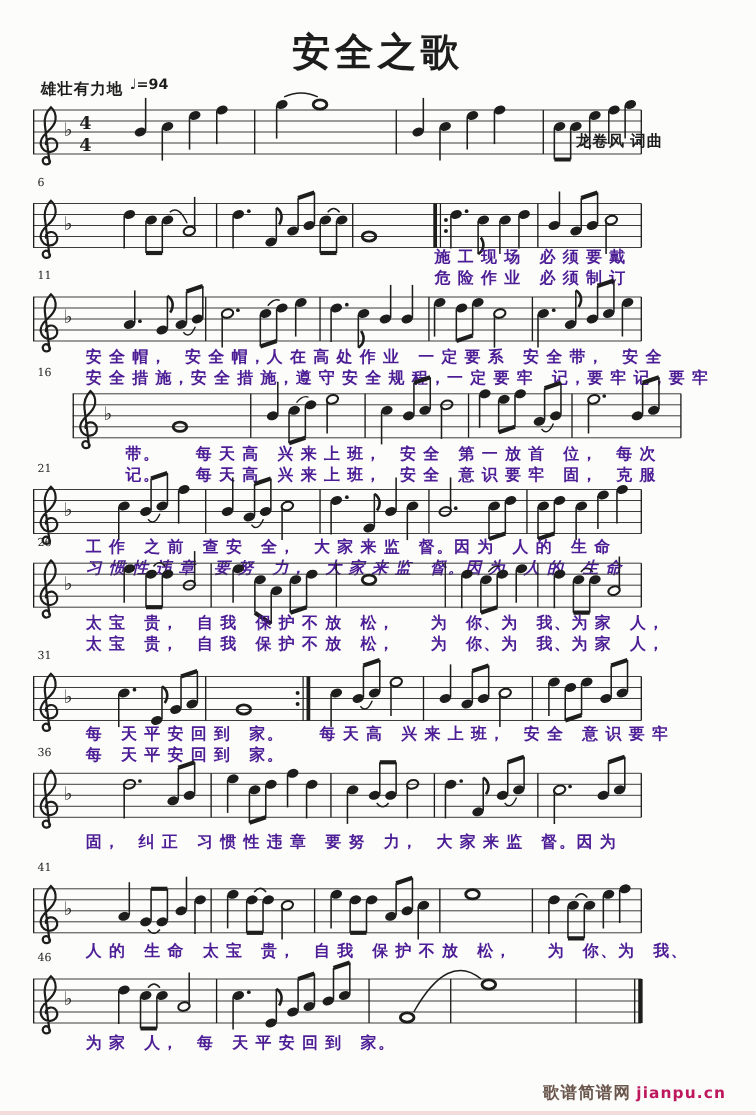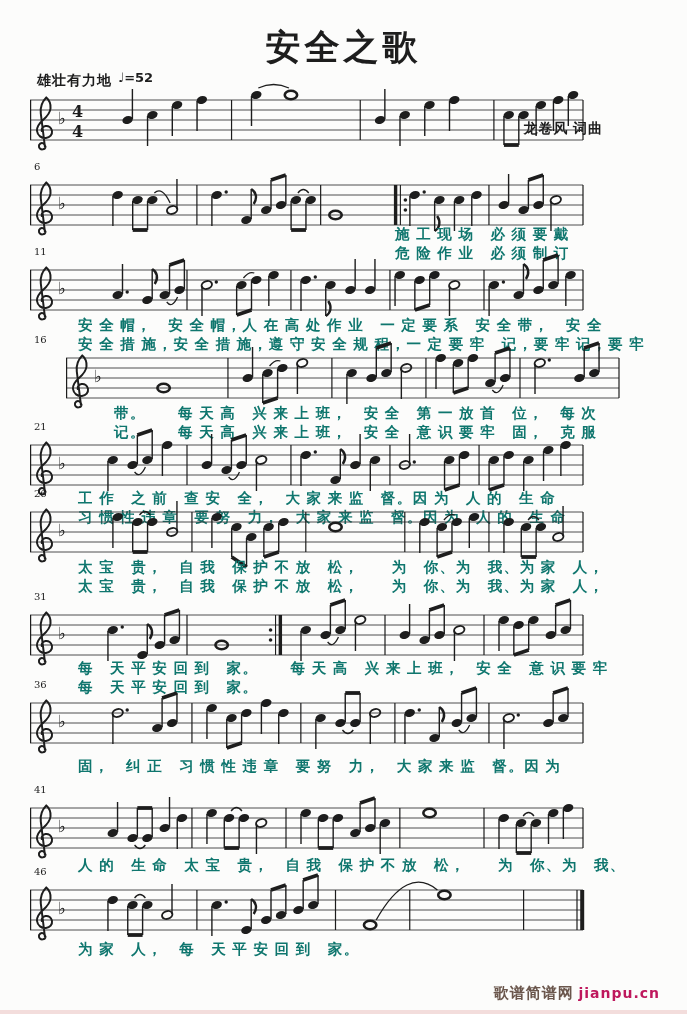--- a/index.html
+++ b/index.html
@@ -20,37 +20,37 @@
   }
   .credit{position:absolute;right:84px;top:2px;letter-spacing:1px;font-weight:bold;margin-top:48px;}
   .system{position:absolute;left:0;width:687px;}
   .measure-number{
     position:absolute;left:34px;top:-4px;
     font-size:10px;font-family:"DejaVu Serif",serif;
   }
   svg.staff{display:block;margin:8px 0 0 30px;overflow:visible;}
   .lyric{
     margin-left:78px;font-size:14.5px;line-height:19px;
-    letter-spacing:1.5px;white-space:pre;color:#0f766e;font-weight:bold;
+    letter-spacing:1.5px;white-space:pre;color:#4c1d95;font-weight:bold;
   }
   .footer{
     position:absolute;right:27px;top:984px;font-size:15px;letter-spacing:1px;
   }
   .footer .site-name{color:#6a564c;font-weight:bold;}
   .footer .site-url{color:#be185d;font-weight:bold;font-family:"DejaVu Sans",sans-serif;font-size:14px;}
   .scan-strip{position:absolute;left:0;right:0;bottom:0;height:4px;background:#f3dddc;}
 </style>
 </head>
 <body>
 
 <h1 class="title">安全之歌</h1>
 
 <div class="meta-row">
   <span class="tempo">雄壮有力地</span>
-  <span class="metronome">♩=52</span>
+  <span class="metronome">♩=94</span>
   <span class="credit">龙卷风 词曲</span>
 </div>
 
 <div id="score">
     <div class="system" style="top: 80px;">
       <svg class="staff" width="555" height="64" viewBox="0 0 555 64">
         <line x1="0" y1="12" x2="553" y2="12" stroke="#3a3a3a" stroke-width="0.9"></line>
         <line x1="0" y1="22" x2="553" y2="22" stroke="#3a3a3a" stroke-width="0.9"></line>
         <line x1="0" y1="32" x2="553" y2="32" stroke="#3a3a3a" stroke-width="0.9"></line>
         <line x1="0" y1="42" x2="553" y2="42" stroke="#3a3a3a" stroke-width="0.9"></line>
@@ -363,21 +363,21 @@
         <line x1="493.75" y1="28" x2="493.75" y2="58" stroke="#1d1d1d" stroke-width="1.4"></line>
         <ellipse cx="498.55" cy="27" rx="5.3" ry="3.9" fill="#1d1d1d" transform="rotate(-18 498.55 27)"></ellipse>
         <line x1="513.5500000000001" y1="18" x2="513.5500000000001" y2="48" stroke="#1d1d1d" stroke-width="1.4"></line>
         <ellipse cx="518.35" cy="17" rx="5.3" ry="3.9" fill="#1d1d1d" transform="rotate(-18 518.35 17)"></ellipse>
         <line x1="530.875" y1="13" x2="530.875" y2="43" stroke="#1d1d1d" stroke-width="1.4"></line>
         <ellipse cx="535.675" cy="12" rx="5.3" ry="3.9" fill="#1d1d1d" transform="rotate(-18 535.675 12)"></ellipse>
         <path d="M104.55 39 Q 109.975 46 115.4 34" fill="none" stroke="#1d1d1d" stroke-width="1.3"></path>
         <path d="M198.60000000000002 44 Q 204.025 51 209.45 39" fill="none" stroke="#1d1d1d" stroke-width="1.3"></path>
       </svg>
       <div class="lyric" style="margin-left: 78px; margin-top: -8px;">工 作　之 前　查 安　全，　大 家 来 监　督。因 为　人 的　生 命</div>
-      <div class="lyric" style="margin-left: 78px;">习 惯 性 违 章　要 努　力，　大 家 来 监　督。因 为　人 的　生 命</div>
+      <div class="lyric" style="margin-left: 78px; font-style: italic;">习 惯 性 违 章　要 努　力，　大 家 来 监　督。因 为　人 的　生 命</div>
     </div>
     <div class="system" style="top: 492px;">
       <span class="measure-number">26</span>
       <svg class="staff" width="555" height="64" viewBox="0 0 555 64">
         <line x1="0" y1="12" x2="553" y2="12" stroke="#3a3a3a" stroke-width="0.9"></line>
         <line x1="0" y1="22" x2="553" y2="22" stroke="#3a3a3a" stroke-width="0.9"></line>
         <line x1="0" y1="32" x2="553" y2="32" stroke="#3a3a3a" stroke-width="0.9"></line>
         <line x1="0" y1="42" x2="553" y2="42" stroke="#3a3a3a" stroke-width="0.9"></line>
         <line x1="0" y1="52" x2="553" y2="52" stroke="#3a3a3a" stroke-width="0.9"></line>
         <line x1="0.6" y1="12" x2="0.6" y2="52" stroke="#1d1d1d" stroke-width="1.2"></line>

